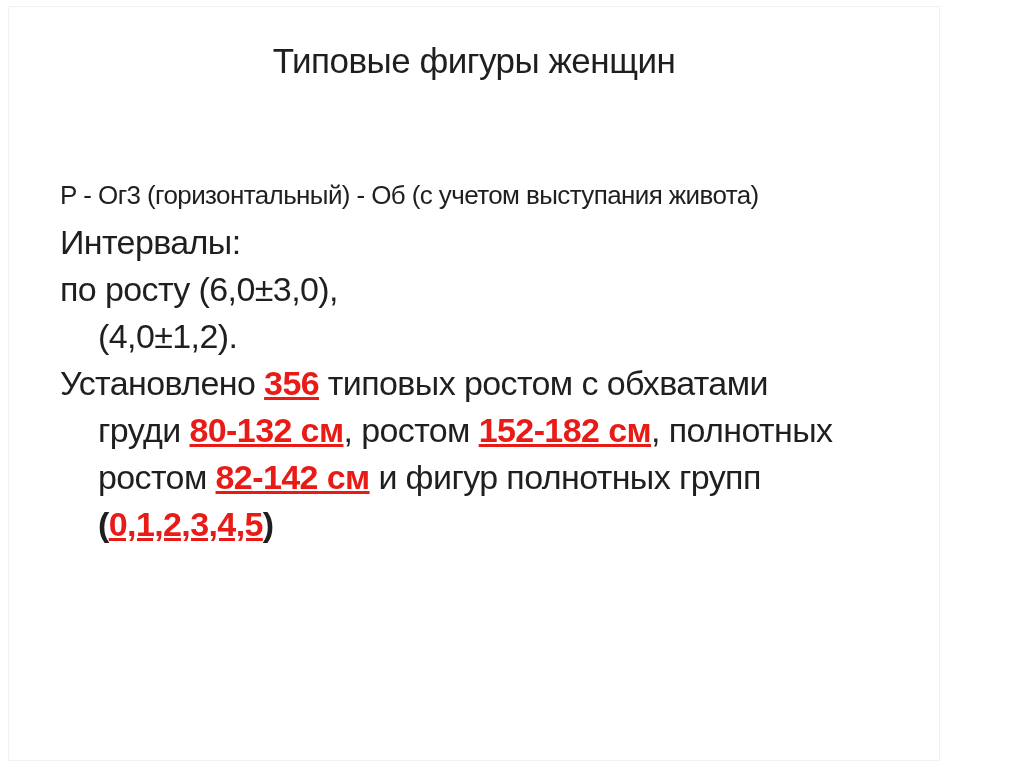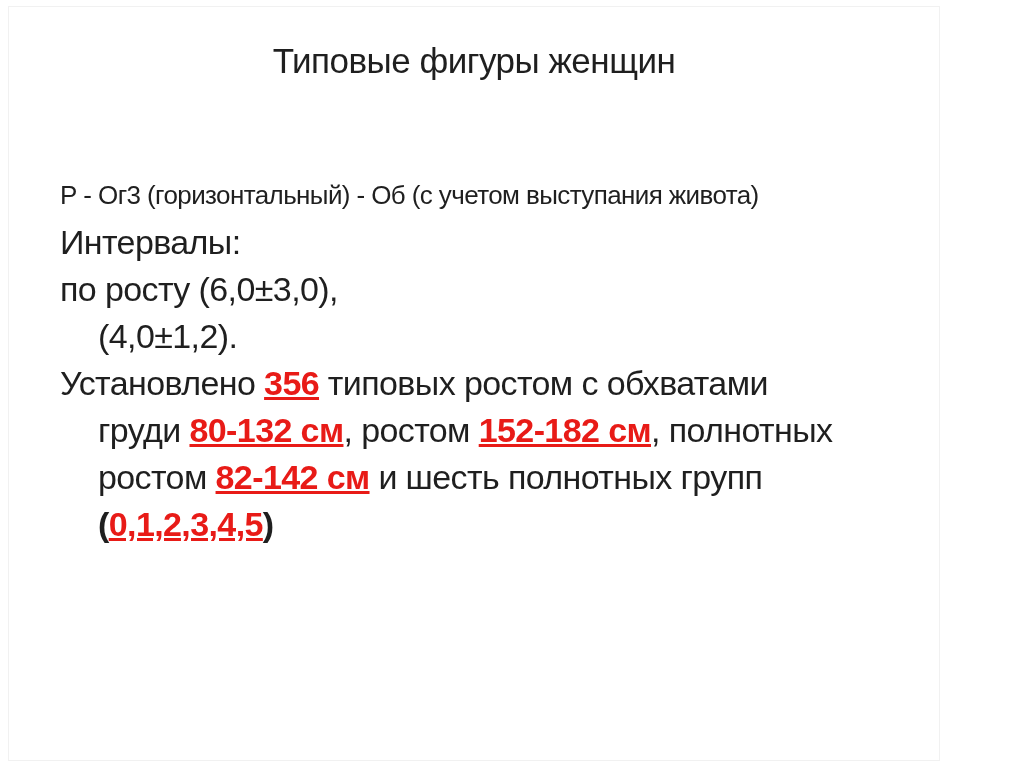--- a/index.html
+++ b/index.html
@@ -73,16 +73,16 @@
 
   <div class="title">Типовые фигуры женщин</div>
 
   <div class="body-block">
       <div class="line small"><span class="seg">Р - Ог3 (горизонтальный) - Об (с учетом выступания живота)</span></div>
       <div class="line"><span class="seg">Интервалы:</span></div>
       <div class="line"><span class="seg">по росту (6,0±3,0),</span></div>
       <div class="line indent"><span class="seg">(4,0±1,2).</span></div>
       <div class="line"><span class="seg">Установлено </span><span class="seg em">356</span><span class="seg"> типовых ростом с обхватами</span></div>
       <div class="line indent"><span class="seg">груди </span><span class="seg em">80-132 см</span><span class="seg">, ростом </span><span class="seg em">152-182 см</span><span class="seg">, полнотных</span></div>
-      <div class="line indent"><span class="seg">ростом </span><span class="seg em">82-142 см</span><span class="seg"> и шесть полнотных групп</span></div>
+      <div class="line indent"><span class="seg">ростом </span><span class="seg em">82-142 см</span><span class="seg"> и фигур полнотных групп</span></div>
       <div class="line indent"><span class="seg bold">(</span><span class="seg em">0,1,2,3,4,5</span><span class="seg bold">)</span></div>
     </div>
 </div>
 
 </body></html>

